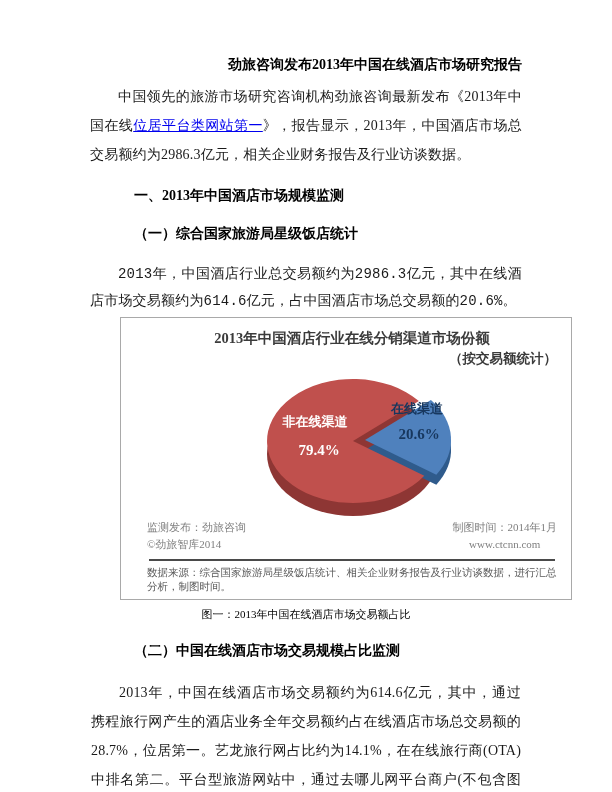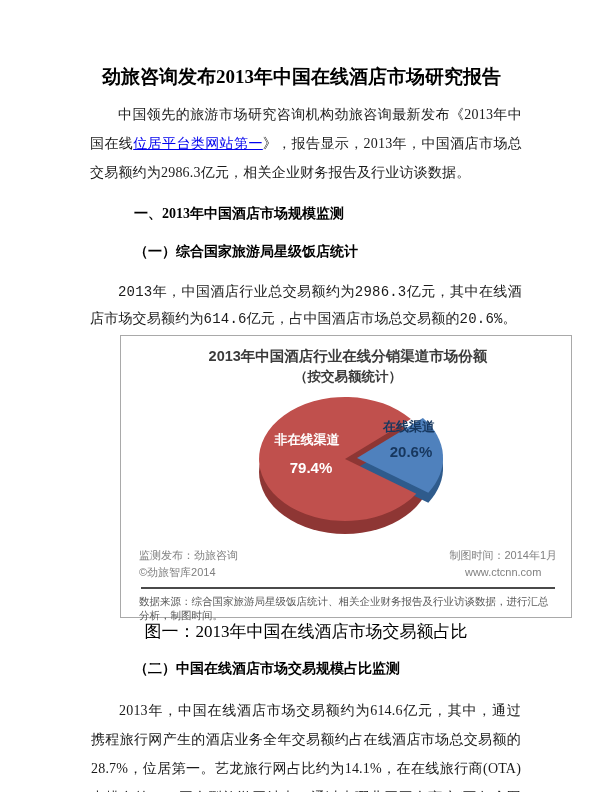--- a/index.html
+++ b/index.html
@@ -3,60 +3,60 @@
 <meta charset="utf-8">
 <style>
   html,body { margin:0; padding:0; background:#ffffff; }
   .page {
     position:relative; width:612px; height:792px; background:#ffffff;
     font-family:"Liberation Serif","DejaVu Serif",serif; color:#1a1a1a;
     overflow:hidden; margin:0 auto;
   }
   .content { padding:54px 90px 0 90px; }
   .doc-title {
-    text-align:left; font-weight:bold; font-size:19px; line-height:22px;
-    margin:12px; color:#000;
+    text-align:right; font-weight:bold; font-size:14px; line-height:22px;
+    margin:0; color:#000;
   }
   .body-p {
     font-size:14px; line-height:29px; text-align:justify; text-indent:2em;
     margin:6px 0 0 0; letter-spacing:0.2px;
   }
   .body-p.tight { margin:0; line-height:27px;font-family:Liberation Mono, monospace; }
   .body-p.last { margin:1px; line-height:29px; }
   .doc-link { color:#0000EE; text-decoration:underline; cursor:pointer; }
   .sect-h {
     font-size:14px; font-weight:bold; margin:16px; text-indent:2em;
     line-height:22px; color:#000;
   }
   .chart-box {
     box-sizing:border-box; position:relative;
     margin:2px 0 0 30px; width:452px; height:283px;
     border:1px solid #a9a9a9; background:#ffffff;
-    padding:9px 14px 6px 18px;
-    font-family:Liberation Sans, sans-serif;
+    padding:9px 14px 6px 26px;
+    font-family:Liberation Serif, serif;
   }
   .chart-title {
     text-align:center; font-weight:bold; font-size:14.5px; line-height:22px;
     color:#3b3b3b; margin:0;
   }
   .chart-subtitle {
-    text-align:center; font-weight:bold; font-size:13.5px; line-height:20px;
+    text-align:right; font-weight:bold; font-size:13.5px; line-height:20px;
     color:#3b3b3b; margin:0;
   }
   .pie-svg { display:block; width:414px; height:150px; }
   .chart-credits {
     display:flex; justify-content:space-between; align-items:flex-start;
-    margin-top:10px;
+    margin-top:0;
   }
   .credit-col { font-size:11px; line-height:17px; color:#7f7f7f; }
   .credit-col.right { text-align:center; }
   .chart-sep { border:none; border-top:2px solid #4a4a4a; margin:6px 2px 5px 2px; }
   .chart-footnote { font-size:10.5px; line-height:14px; color:#595959; margin:0; }
   .fig-caption {
-    text-align:center; font-size:17px; line-height:20px; margin:4px 0 4px 0;
+    text-align:center; font-size:11px; line-height:20px; margin:4px 0 4px 0;
     color:#000;
   }
   .pie-name { font-size:13px; font-weight:bold; }
   .pie-pct  { font-size:15px; font-weight:bold; }
 </style>
 </head>
 <body>
 
 <div class="page">
   <div class="content">

